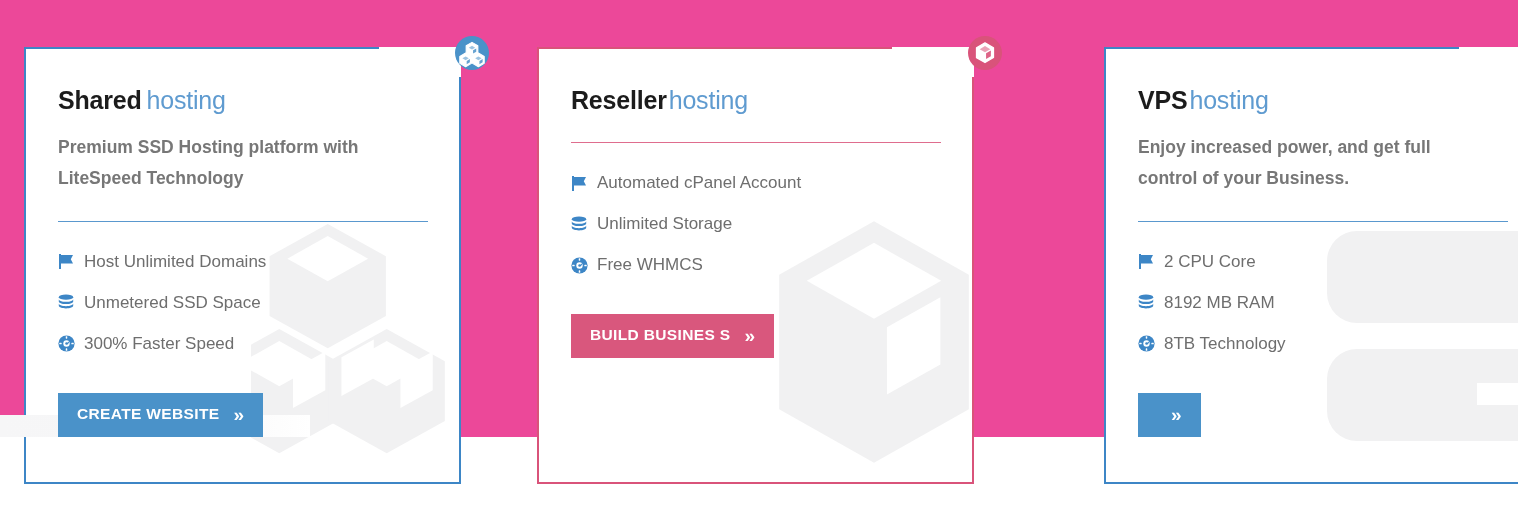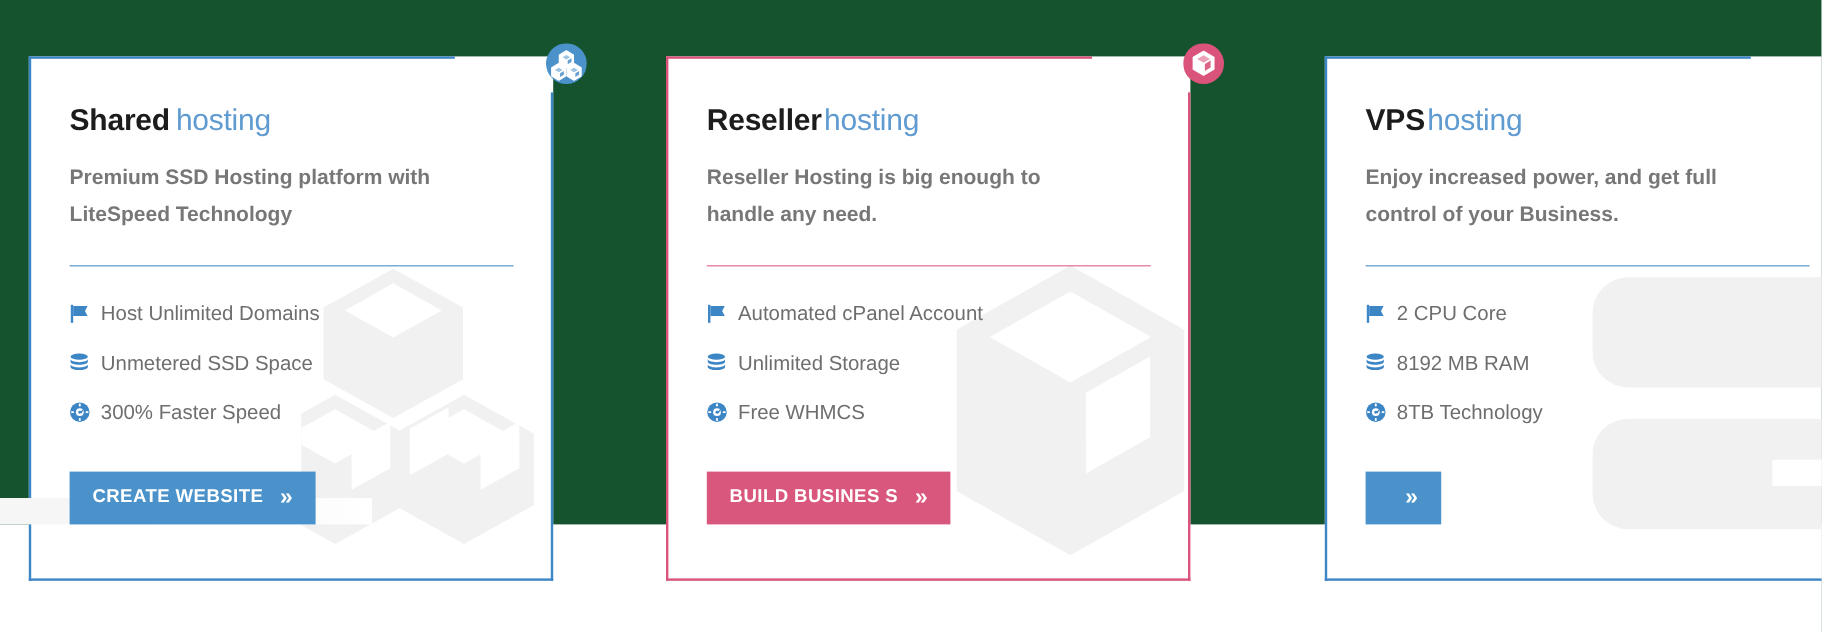--- a/index.html
+++ b/index.html
@@ -10,21 +10,21 @@
     height: 527px;
     background: #ffffff;
     font-family: "Liberation Sans", sans-serif;
     overflow: hidden;
   }
 
   #page {
     position: relative;
     width: 1518px;
     height: 437px;
-    background: #14532d;
+    background: #ec4899;
   }
 
   
   .page-band {
     position: absolute;
     left: 0;
     bottom: 0;
     width: 310px;
     height: 22px;
     background: linear-gradient(to right, #f6f6f7 0%, #f7f7f8 55%, #fdfdfd 90%, #ffffff 100%);
@@ -41,21 +41,21 @@
 
   .card {
     position: absolute;
     top: 47px;
     width: 437px;
     height: 437px;
     background: #ffffff;
   }
 
   .card.c1 { left: 24px; }
-  .card.c2 { left: 555px; }
+  .card.c2 { left: 537px; }
   .card.c3 { left: 1104px; }
 
   
   .edge { position: absolute; background: currentColor; }
   .edge-left   { left: 0;  top: 0; bottom: 0; width: 2px; }
   .edge-right  { right: 0; top: 30px; bottom: 0; width: 2px; }
   .edge-bottom { left: 0;  right: 0; bottom: 0; height: 2px; }
   .edge-top    { left: 0;  top: 0; height: 2px; width: 355px; }
 
   
@@ -302,21 +302,20 @@
           <path d="M32 19 l10 5.8 -10 5.8 -10 -5.8 z" fill="#d9537a" opacity="0.55"></path>
           <path d="M34 32.5 l9 -5.2 v11 l-9 5.2 z" fill="#d9537a" opacity="0.9"></path>
         </svg>
       </div>
 
       <div class="card-body">
         <div class="card-heading">
           <span class="heading-strong">Reseller</span><span class="heading-light" style="color: rgb(95, 155, 208);">hosting</span>
         </div>
 
-        <p class="card-desc">Reseller Hosting is big enough to handle any need.</p>
 
         <div class="divider" style="background: rgb(217, 83, 122);"></div>
 
         <ul class="features">
           <li class="feature">
             <span class="feature-icon" style="color: rgb(61, 134, 198);">
               <svg width="17" height="17" viewBox="0 0 17 17" xmlns="http://www.w3.org/2000/svg">
                 <rect x="1" y="1" width="2" height="15" fill="currentColor"></rect>
                 <path d="M3 2 h12 l-2.2 4.2 L15 10.4 H3 z" fill="currentColor"></path>
               </svg>

